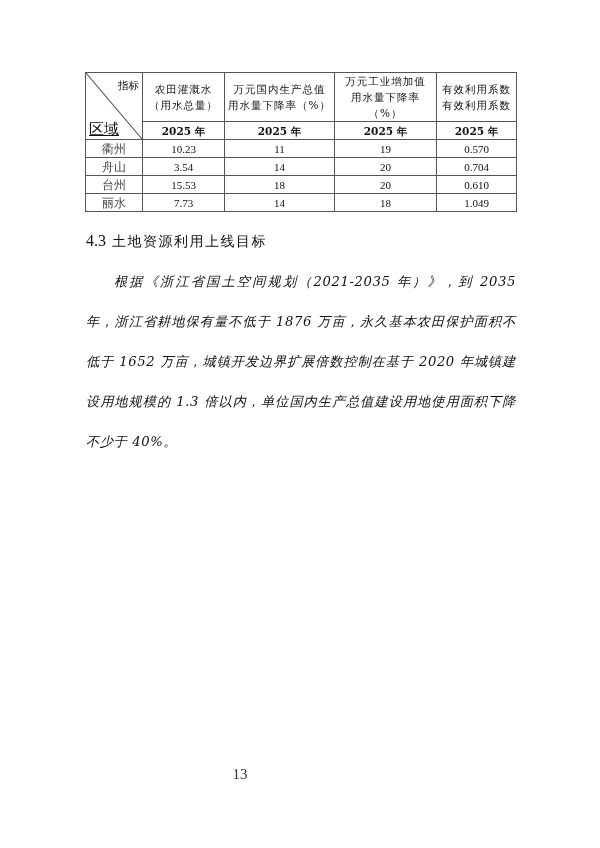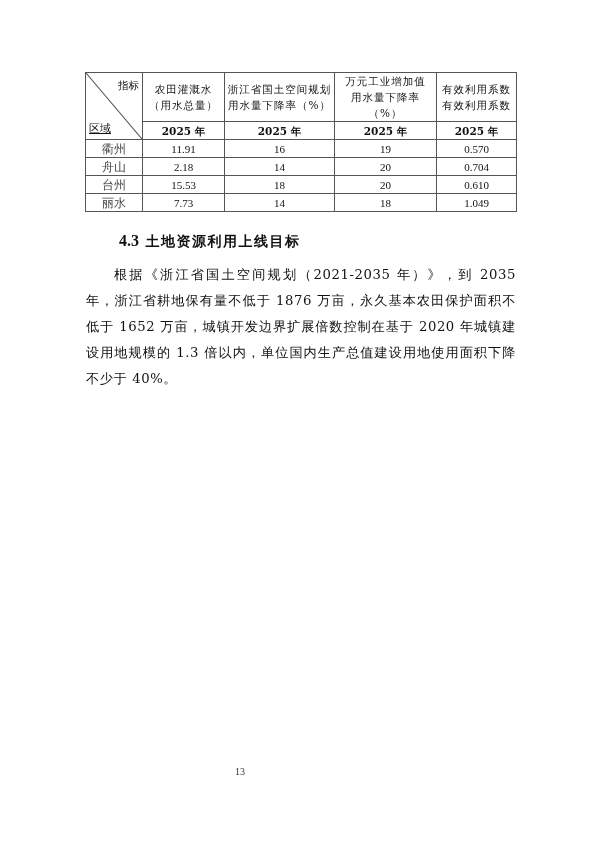--- a/index.html
+++ b/index.html
@@ -16,31 +16,31 @@
   table.data col.c3 { width: 102px; }
   table.data col.c4 { width: 80px; }
   .hdr-top td { height: 40px; vertical-align: middle; }
   .hdr-year td { height: 17px; font-weight: bold; }
   .row td { height: 17px; font-family: "Liberation Serif", serif; font-size: 11px; }
   .row td.region { font-family: "DejaVu Sans", sans-serif; font-size: 12px; color: #444; }
   .hdr-top td .l { display: block; letter-spacing: 1px; }
   td.diag { position: relative; padding: 0; }
   td.diag svg { position: absolute; left: 0; top: 0; width: 100%; height: 100%; }
   td.diag .tr { position: absolute; right: 3px; top: 4px; font-size: 10.5px; }
-  td.diag .bl { position: absolute; left: 3px; bottom: 2px; font-size: 11px; text-decoration: underline; }
+  td.diag .bl { position: absolute; left: 3px; bottom: 2px; font-size: 15px; text-decoration: underline; }
 
-  .section-title { position: absolute; left: 86px; top: 232px; font-size: 14px; font-weight: bold;
-                   letter-spacing: 1.5px; font-family: "DejaVu Serif", serif; margin-left: 33px; }
+  .section-title { position: absolute; left: 86px; top: 232px; font-size: 14px; font-weight: normal;
+                   letter-spacing: 1.5px; font-family: "DejaVu Serif", serif; }
   .section-title .num { font-family: "Liberation Serif", serif; font-size: 16px; letter-spacing: 0; }
 
   .para { position: absolute; left: 86px; top: 262px; width: 430px; font-size: 13.2px;
-          line-height: 26px; text-align: justify; letter-spacing: 0.6px; text-indent: 28px; }
+          line-height: 40px; text-align: justify; letter-spacing: 0.6px; text-indent: 28px; font-style: italic; }
 
   .page-num { position: absolute; left: 0; width: 480px; top: 766px; text-align: center;
-              font-family: "Liberation Serif", serif; font-size: 10px; color: #333; }
+              font-family: "Liberation Serif", serif; font-size: 15px; color: #333; }
 </style>
 </head>
 <body>
 
 <div class="page">
 
   <table class="data">
     <colgroup>
         <col class="c0">
         <col class="c1">
@@ -55,48 +55,48 @@
           <line x1="0" y1="0" x2="57" y2="58" stroke="#555" stroke-width="1"></line>
         </svg>
         <span class="tr">指标</span>
         <span class="bl">区域</span>
       </td>
       <td>
         <span class="l">农田灌溉水</span>
         <span class="l">（用水总量）</span>
       </td>
       <td>
-        <span class="l">浙江省国土空间规划</span>
+        <span class="l">万元国内生产总值</span>
         <span class="l">用水量下降率（%）</span>
       </td>
       <td>
         <span class="l">万元工业增加值</span>
         <span class="l">用水量下降率（%）</span>
       </td>
       <td>
         <span class="l">有效利用系数</span>
         <span class="l">有效利用系数</span>
       </td>
     </tr>
     <tr class="hdr-year">
       <td>2025 年</td>
       <td>2025 年</td>
       <td>2025 年</td>
       <td>2025 年</td>
     </tr>
     <tr class="row">
       <td class="region">衢州</td>
-      <td>11.91</td>
-      <td>16</td>
+      <td>10.23</td>
+      <td>11</td>
       <td>19</td>
       <td>0.570</td>
     </tr>
     <tr class="row">
       <td class="region">舟山</td>
-      <td>2.18</td>
+      <td>3.54</td>
       <td>14</td>
       <td>20</td>
       <td>0.704</td>
     </tr>
     <tr class="row">
       <td class="region">台州</td>
       <td>15.53</td>
       <td>18</td>
       <td>20</td>
       <td>0.610</td>

